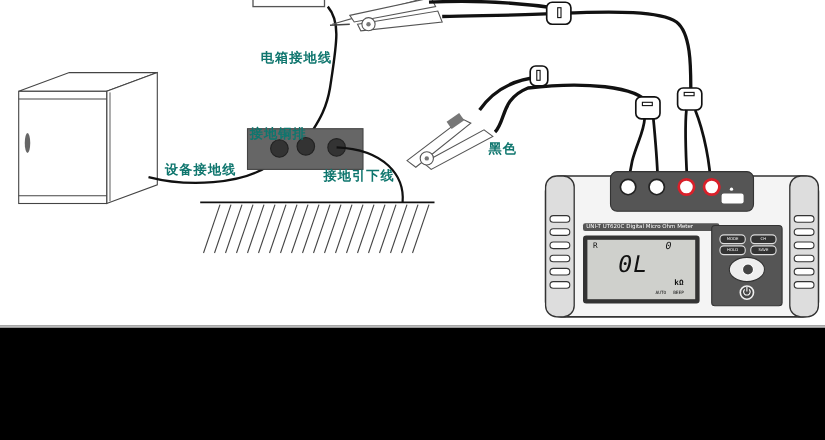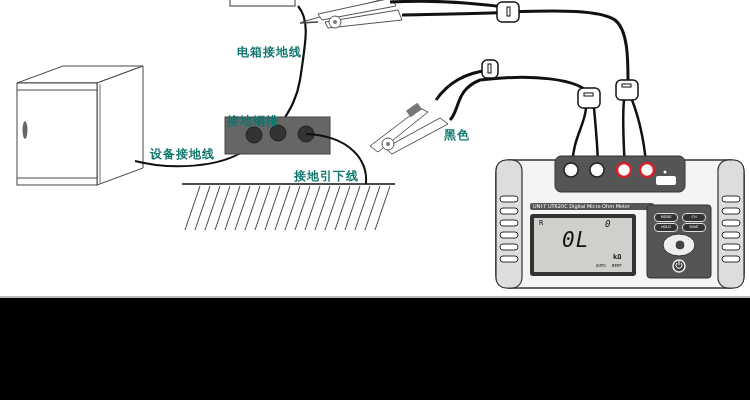--- a/index.html
+++ b/index.html
@@ -150,21 +150,21 @@
       <ellipse cx="679" cy="245" rx="16" ry="11" fill="#eee" stroke="#333" stroke-width="1"></ellipse>
       <circle cx="680" cy="245" r="5" fill="#444" stroke="#fff" stroke-width="1"></circle>
       <circle cx="679" cy="266" r="6" fill="#444" stroke="#eee" stroke-width="1.5"></circle>
       <path d="M677,263 A3,3 0 1,0 681,263 M679,261 L679,265" fill="none" stroke="#fff" stroke-width="1"></path>
     </g>
   </svg>
 
   <div class="label" style="left:237px;top:44px;">电箱接地线</div>
   <div class="label" style="left:227px;top:101px;margin-top:12px;">接地铜排</div>
   <div class="label" style="left:150px;top:146px;">设备接地线</div>
-  <div class="label" style="left:294px;top:168px;">接地引下线</div>
+  <div class="label" style="left:294px;top:152px;">接地引下线</div>
   <div class="label" style="left:444px;top:127px;">黑色</div>
 
   <div style="position:absolute;left:533px;top:203px;font-size:5px;color:#fff;white-space:nowrap;">
     <span>UNI-T</span>
     <span>UT620C</span>
     <span>Digital Micro Ohm Meter</span>
   </div>
   <div class="lcd-text" style="left:539px;top:219px;font-size:7px;">R</div>
   <div class="lcd-text" style="left:605px;top:219px;font-size:9px;font-style:italic;">0</div>
   <div class="lcd-text" style="left:562px;top:228px;font-size:21px;font-style:italic;letter-spacing:1px;">0L</div>

